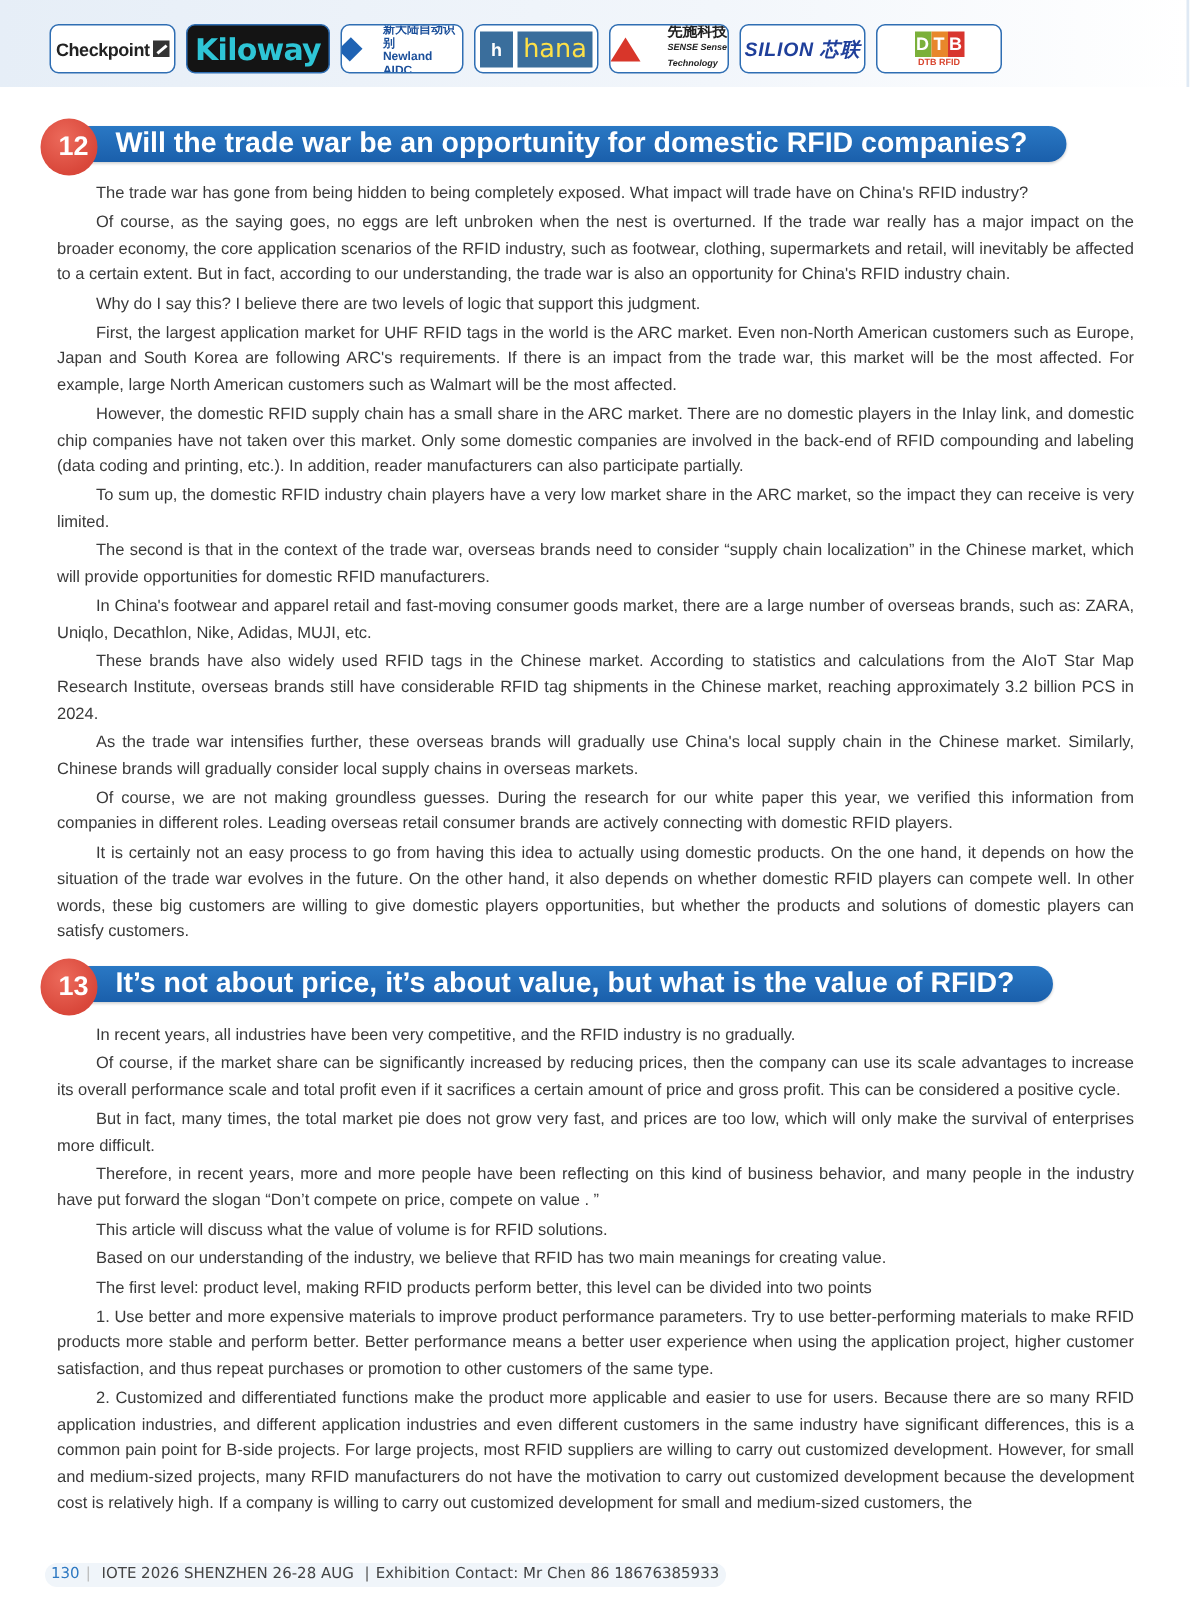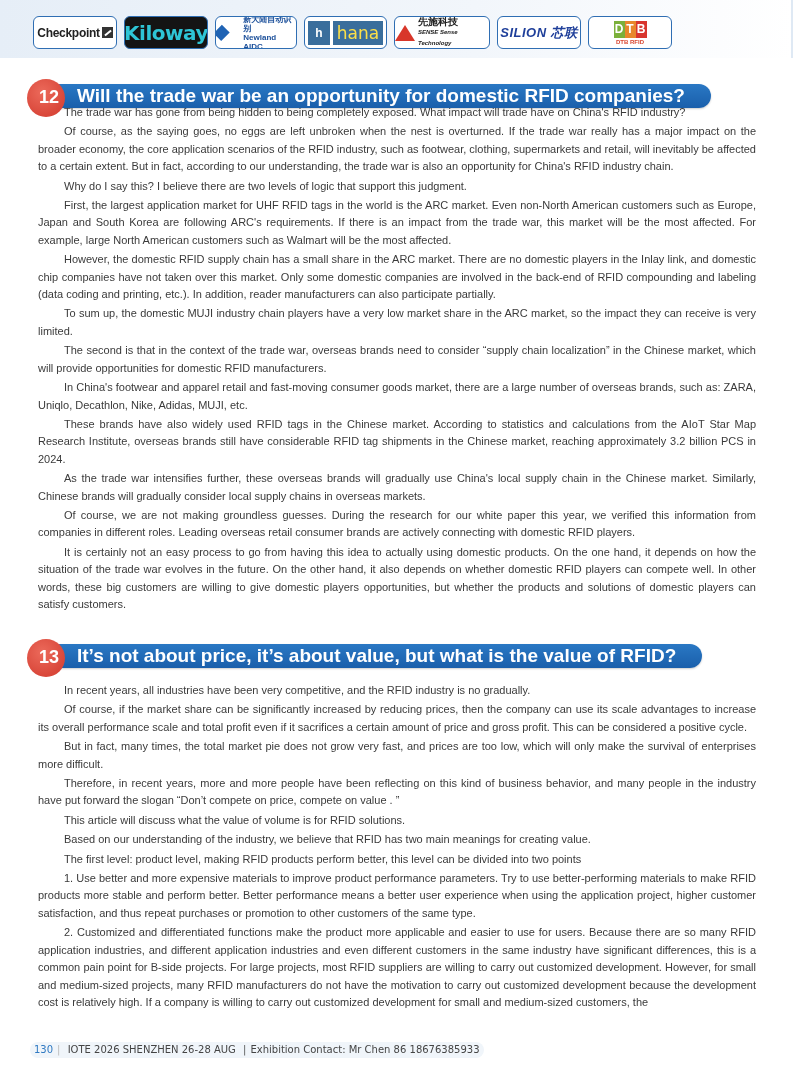--- a/index.html
+++ b/index.html
@@ -18,28 +18,28 @@
   }
   .logos { position: absolute; left: 33px; top: 16px; display: flex; gap: 7px; }
   .logo {
     height: 33px; border: 1.5px solid #2f6eb3; border-radius: 6px; background: #fff;
     box-sizing: border-box; display: flex; align-items: center; justify-content: center;
     font-weight: bold; overflow: hidden;
   }
   .logo.checkpoint { width: 84px; font-size: 12px; color: #222; letter-spacing: -0.3px; }
   .logo.checkpoint .cp-mark { display:inline-block; width:11px; height:11px; background:#333; margin-left:2px; position:relative; }
   .logo.checkpoint .cp-mark::after { content:""; position:absolute; left:2px; top:5px; width:8px; height:2px; background:#fff; transform:rotate(-40deg); }
-  .logo.kiloway { width: 84px; background: #141414; border-color: #2f6eb3; color: #2ec5d6; font-size: 20px; font-family: "DejaVu Sans", sans-serif; letter-spacing: -0.5px; }
+  .logo.kiloway { width: 96px; background: #141414; border-color: #2f6eb3; color: #2ec5d6; font-size: 20px; font-family: "DejaVu Sans", sans-serif; letter-spacing: -0.5px; }
   .logo.newland { width: 82px; flex-direction: row; gap: 13px; font-size: 8px; color: #1b4f9a; }
   .logo.newland .nl-diamond { width: 12px; height: 12px; background: #1f63b4; transform: rotate(45deg); margin-right: 3px; }
   .logo.newland .nl-text { display:flex; flex-direction:column; line-height: 9px; }
   .logo.hana { width: 83px; gap: 3px; padding: 0 3px; }
   .logo.hana .hana-icon { width: 22px; height: 24px; background: #3a6e9c; color: #fff; display:flex; align-items:center; justify-content:center; font-size: 12px; }
   .logo.hana .hana-word { flex: 1; height: 24px; background: #3a6e9c; color: #fde047; display:flex; align-items:center; justify-content:center; font-size: 17px; font-weight: normal; font-family: "DejaVu Sans", sans-serif; }
-  .logo.sense { width: 96px; gap: 3px; font-size: 10px; color: #222; justify-content: space-between; }
+  .logo.sense { width: 80px; gap: 18px; font-size: 10px; color: #222; justify-content: space-between; }
   .logo.sense .sense-tri { width: 0; height: 0; border-left: 10px solid transparent; border-right: 10px solid transparent; border-bottom: 16px solid #d8362a; }
   .logo.sense .sense-text { display:flex; flex-direction:column; line-height: 11px; }
   .logo.sense .sense-sub { font-size: 6px; font-style: italic; }
   .logo.silion { width: 84px; font-size: 13px; font-style: italic; color: #1f3f9a; letter-spacing: 0.5px; }
   .logo.dtb { width: 84px; flex-direction: column; }
   .logo.dtb .dtb-mark { display:flex; height: 17px; }
   .logo.dtb .dtb-mark span { width: 11px; color: #fff; font-size: 12px; display:flex; align-items:center; justify-content:center; }
   .logo.dtb .dtb-sub { font-size: 6px; color: #d8452f; margin-top: 1px; }
 
   .section-header { position: absolute; left: 27px; height: 36px; }
@@ -51,21 +51,21 @@
     white-space: nowrap; box-shadow: 0 1px 2px rgba(0,0,0,0.2);
   }
   .section-header .num {
     position: absolute; left: 0; top: 0; width: 38px; height: 38px; border-radius: 50%;
     background: radial-gradient(circle at 40% 35%, #ec6a5b 0%, #d9473a 70%);
     color: #fff; font-weight: bold; font-size: 18px; line-height: 36px; text-align: center;
     z-index: 2; text-indent: 12px; text-align: left;
   }
   .content { position: absolute; left: 38px; width: 718px; font-size: 11px; line-height: 17.4px; color: #3a3a3a; }
   .content p { margin: 0 0 2px 0; text-indent: 26px; text-align: justify; }
-  #sec12 { top: 104px; }
+  #sec12 { top: 121px; }
   #sec13 { top: 682px; }
 
   .footer {
     position: absolute; left: 30px; top: 1042px; height: 16px; width: 450px;
     background: #f0f5fa; border-radius: 8px; font-size: 10px; line-height: 16px; color: #444;
     padding-left: 4px; white-space: nowrap; font-family: "DejaVu Sans", sans-serif;
   }
   .footer .page-no { color: #2f79c2; }
   .footer .sep { color: #bbb; margin: 0 4px; }
 </style>
@@ -117,21 +117,21 @@
 <div class="section-header" style="top:79px;">
   <div class="num">12</div>
   <div class="bar">Will the trade war be an opportunity for domestic RFID companies?</div>
 </div>
 <div class="content" id="sec12">
   <p>The trade war has gone from being hidden to being completely exposed. What impact will trade have on China's RFID industry?</p>
   <p>Of course, as the saying goes, no eggs are left unbroken when the nest is overturned. If the trade war really has a major impact on the broader economy, the core application scenarios of the RFID industry, such as footwear, clothing, supermarkets and retail, will inevitably be affected to a certain extent. But in fact, according to our understanding, the trade war is also an opportunity for China's RFID industry chain.</p>
   <p>Why do I say this? I believe there are two levels of logic that support this judgment.</p>
   <p>First, the largest application market for UHF RFID tags in the world is the ARC market. Even non-North American customers such as Europe, Japan and South Korea are following ARC's requirements. If there is an impact from the trade war, this market will be the most affected. For example, large North American customers such as Walmart will be the most affected.</p>
   <p>However, the domestic RFID supply chain has a small share in the ARC market. There are no domestic players in the Inlay link, and domestic chip companies have not taken over this market. Only some domestic companies are involved in the back-end of RFID compounding and labeling (data coding and printing, etc.). In addition, reader manufacturers can also participate partially.</p>
-  <p>To sum up, the domestic MUJI industry chain players have a very low market share in the ARC market, so the impact they can receive is very limited.</p>
+  <p>To sum up, the domestic RFID industry chain players have a very low market share in the ARC market, so the impact they can receive is very limited.</p>
   <p>The second is that in the context of the trade war, overseas brands need to consider “supply chain localization” in the Chinese market, which will provide opportunities for domestic RFID manufacturers.</p>
   <p>In China's footwear and apparel retail and fast-moving consumer goods market, there are a large number of overseas brands, such as: ZARA, Uniqlo, Decathlon, Nike, Adidas, MUJI, etc.</p>
   <p>These brands have also widely used RFID tags in the Chinese market. According to statistics and calculations from the AIoT Star Map Research Institute, overseas brands still have considerable RFID tag shipments in the Chinese market, reaching approximately 3.2 billion PCS in 2024.</p>
   <p>As the trade war intensifies further, these overseas brands will gradually use China's local supply chain in the Chinese market. Similarly, Chinese brands will gradually consider local supply chains in overseas markets.</p>
   <p>Of course, we are not making groundless guesses. During the research for our white paper this year, we verified this information from companies in different roles. Leading overseas retail consumer brands are actively connecting with domestic RFID players.</p>
   <p>It is certainly not an easy process to go from having this idea to actually using domestic products. On the one hand, it depends on how the situation of the trade war evolves in the future. On the other hand, it also depends on whether domestic RFID players can compete well. In other words, these big customers are willing to give domestic players opportunities, but whether the products and solutions of domestic players can satisfy customers.</p>
 </div>
 
 <div class="section-header" style="top:639px;">
   <div class="num">13</div>

